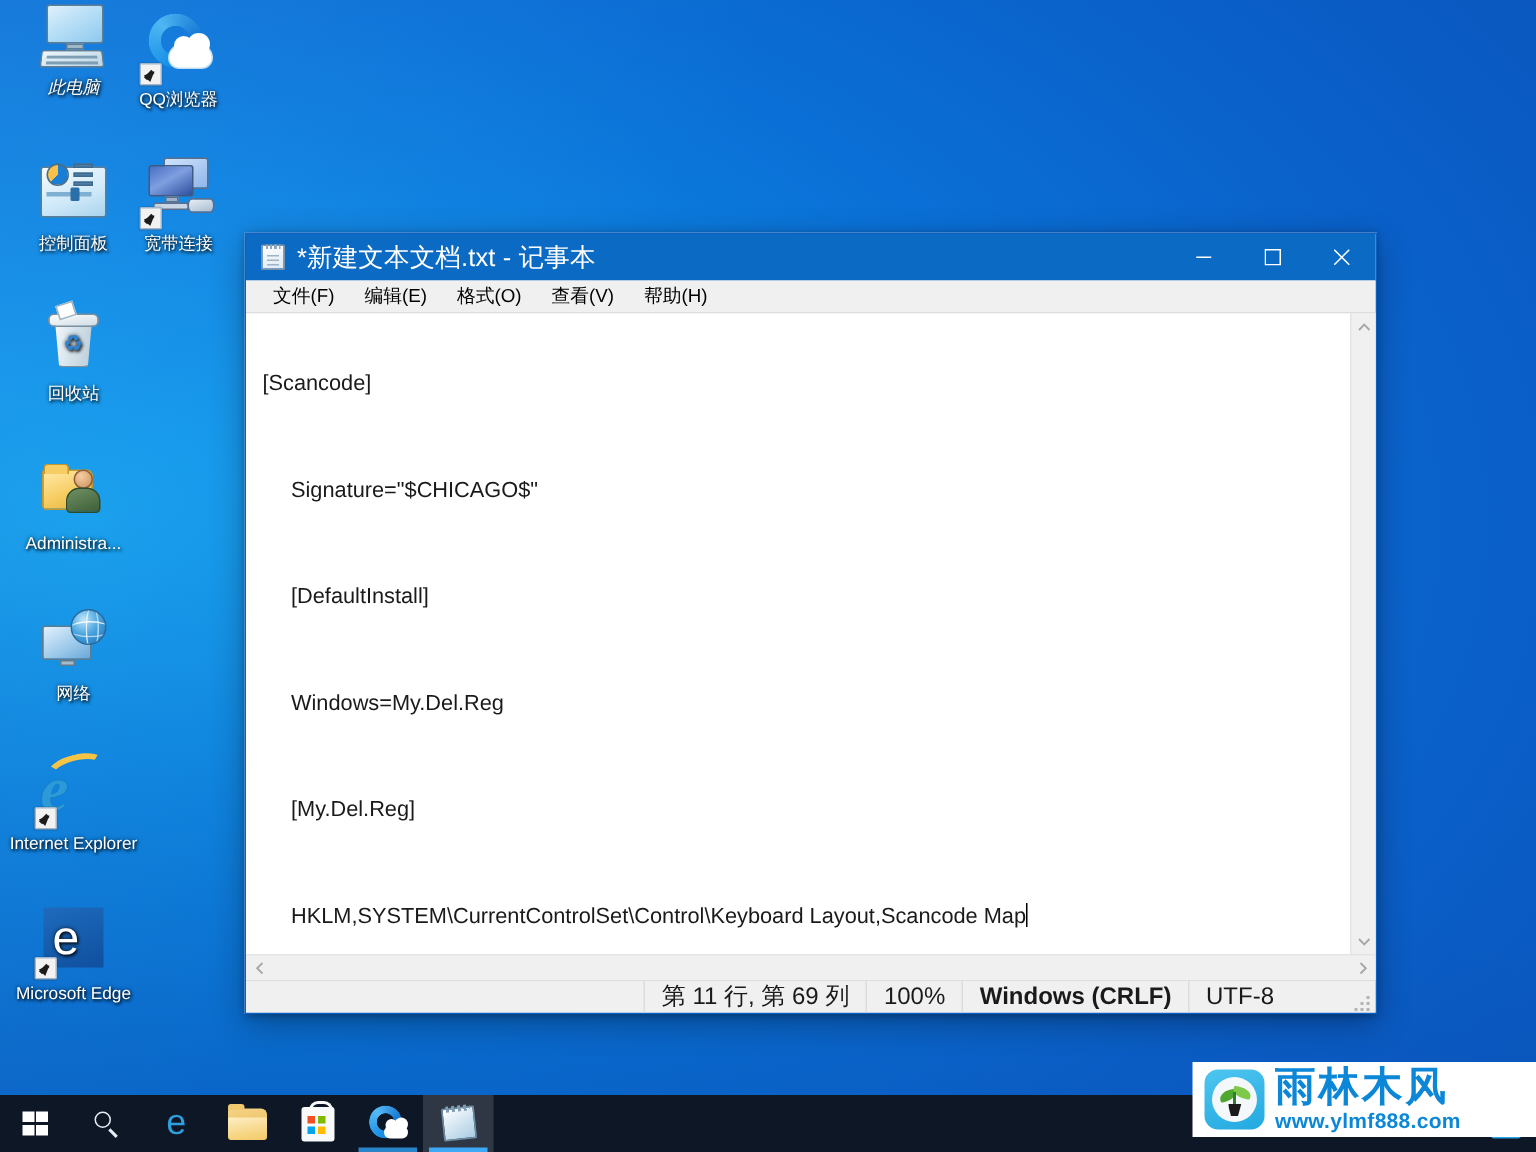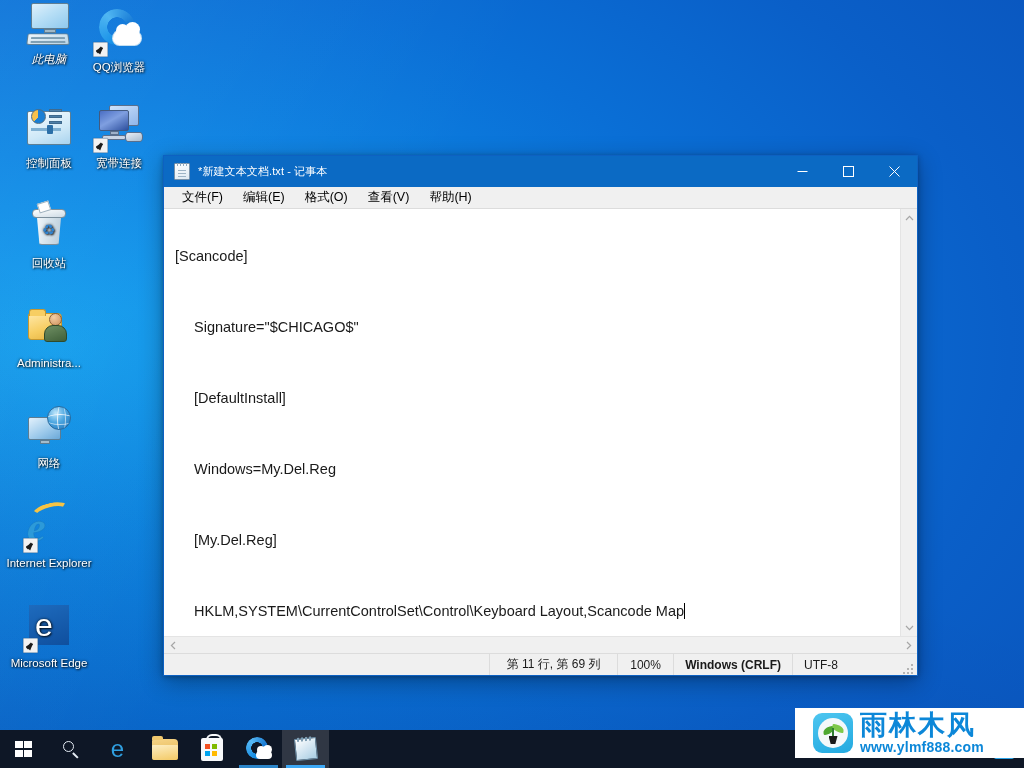--- a/index.html
+++ b/index.html
@@ -303,21 +303,21 @@
   #titlebar .np-ico .pg::before{
     content:""; position:absolute; left:2px; top:-1px; right:2px; height:3px;
     background: repeating-linear-gradient(90deg,#8fa8bd 0 1.5px, transparent 1.5px 3px);
   }
   #titlebar .np-ico .pg::after{
     content:""; position:absolute; left:3px; top:6px; right:3px; height:1px;
     background:#9db4c6;
     box-shadow:0 3px 0 #9db4c6, 0 6px 0 #9db4c6;
   }
   #title-text {
-    color:#fff; font-size:11px; letter-spacing:.1px;
+    color:#fff; font-size:17px; letter-spacing:.1px;
     white-space:nowrap; overflow:hidden;
   }
   #win-controls { margin-left:auto; display:flex; height:31px; }
   .wc {
     width:46px; height:31px;
     display:flex; align-items:center; justify-content:center;
     color:#fff;
   }
   .wc svg { display:block; }
 
@@ -389,21 +389,21 @@
   }
   .hscroll .sb-btn{ width:17px; }
   .hs-spacer { flex:1 1 auto; }
 
   #statusbar {
     height: 22px;
     background:#f0f0f0;
     border-top:1px solid #dcdcdc;
     display:flex; align-items:stretch;
     flex:0 0 auto;
-    font-size:12px; color:#1a1a1a;padding-left:35px;
+    font-size:16px; color:#1a1a1a;padding-left:35px;
   }
   #statusbar .fill { flex:1 1 auto; }
   .st-cell {
     display:flex; align-items:center; justify-content:center;
     border-left:1px solid #dcdcdc;
     padding: 0 11px;
     white-space:nowrap;
   }
   .st-cell.pos { min-width:128px; }
   .st-cell.zoom { min-width:56px; }
@@ -566,21 +566,21 @@
   }
 
   
   #watermark {
     position:absolute;
     left: 795px; top: 708px;
     width: 229px; height: 50px;
     background:#ffffff;
     display:flex; align-items:center;
     z-index: 30;
-    padding-left: 18px;
+    padding-left: 8px;
   }
   #wm-logo{
     width:40px;height:40px;flex:0 0 auto;
     border-radius:9px;
     background: linear-gradient(160deg,#4ec6f0 0%,#22a9e0 100%);
     display:flex;align-items:center;justify-content:center;
     position:relative;
   }
   #wm-logo .disc{
     width:30px;height:30px;border-radius:50%;

